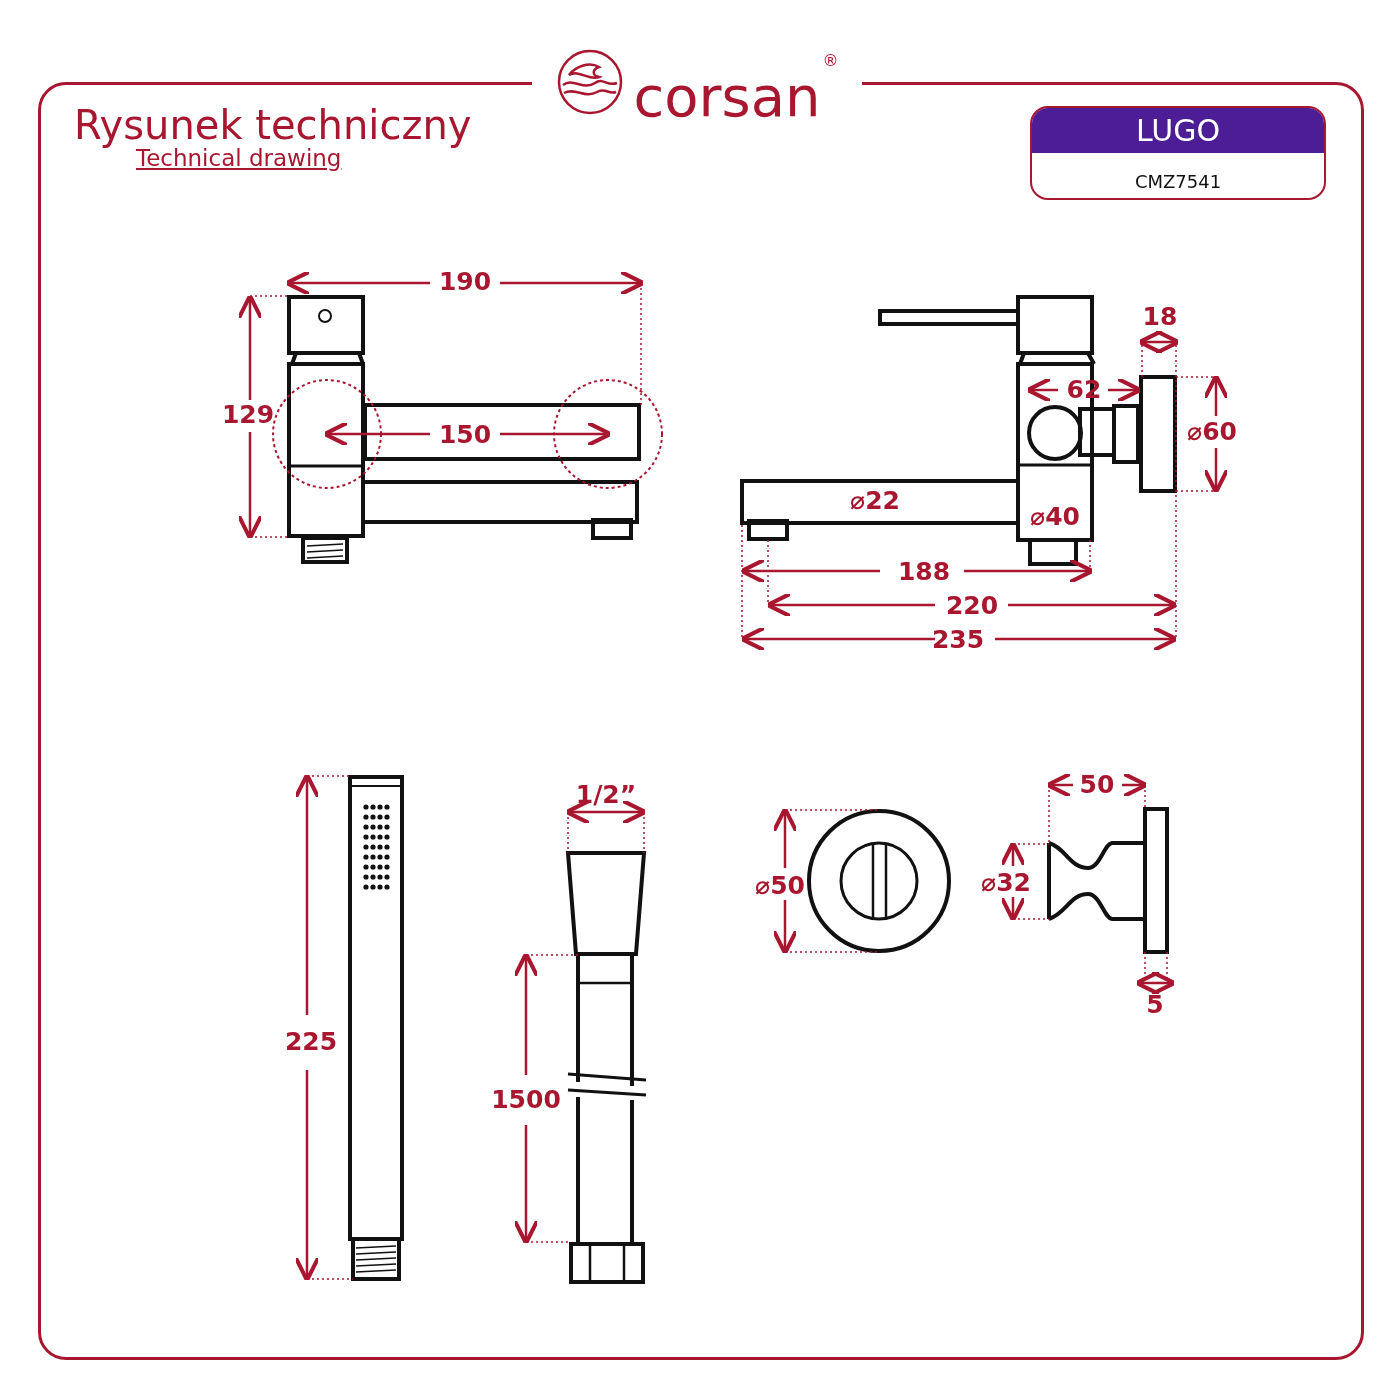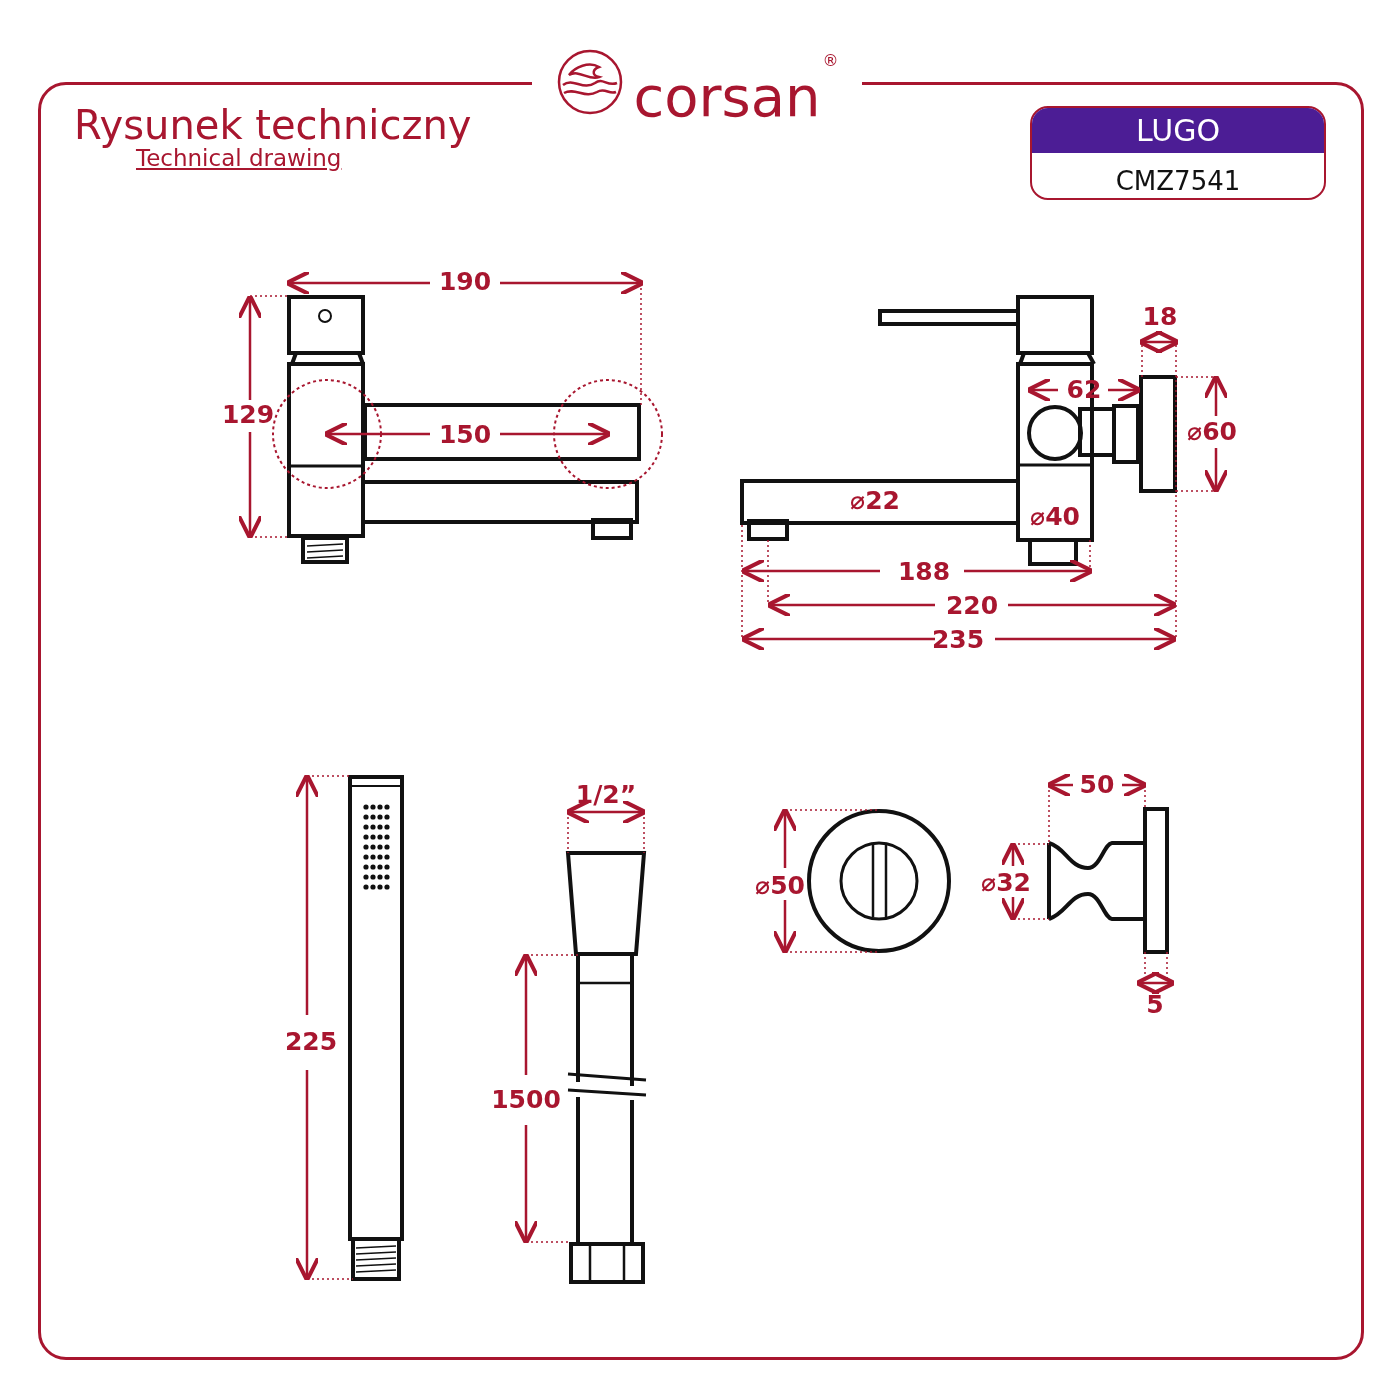--- a/index.html
+++ b/index.html
@@ -6,21 +6,21 @@
   body{width:1400px;height:1400px;position:relative;overflow:hidden;font-family:"DejaVu Sans",sans-serif;}
   .frame{position:absolute;left:38px;top:82px;width:1326px;height:1278px;border:3px solid #a8162f;border-radius:28px;box-sizing:border-box;}
   .logo{position:absolute;left:532px;top:40px;width:330px;height:84px;background:#fff;display:flex;align-items:center;justify-content:center;gap:8px;}
   .logo-text{font-family:"DejaVu Sans",sans-serif;font-size:56px;color:#a8162f;letter-spacing:0px;line-height:1;margin-top:30px;}
   .logo-reg{font-size:16px;color:#a8162f;position:relative;top:-22px;margin-left:-6px;}
   .title-block{position:absolute;left:74px;top:106px;}
   .title-pl{font-size:40px;color:#a8162f;line-height:38px;}
   .title-en{font-size:23px;color:#a8162f;line-height:28px;margin-left:62px;text-decoration:underline;}
   .badge{position:absolute;left:1030px;top:106px;width:296px;height:94px;border:2px solid #a8162f;border-radius:18px;overflow:hidden;box-sizing:border-box;background:#fff;}
   .badge-top{height:45px;background:#4c1d95;color:#fff;font-size:30px;display:flex;align-items:center;justify-content:center;}
-  .badge-bottom{height:56px;color:#111;font-size:26px;display:flex;align-items:center;justify-content:center;border-radius:19px;}
+  .badge-bottom{height:56px;color:#111;font-size:18px;display:flex;align-items:center;justify-content:center;border-radius:19px;}
   svg.drawing{position:absolute;left:0;top:0;}
   .dim{font-family:"DejaVu Sans",sans-serif;font-weight:bold;fill:#a8162f;font-size:25px;}
 </style>
 </head>
 <body>
 
 <div class="frame"></div>
 
 <div class="logo">
   <svg width="70" height="70" viewBox="0 0 70 70">

